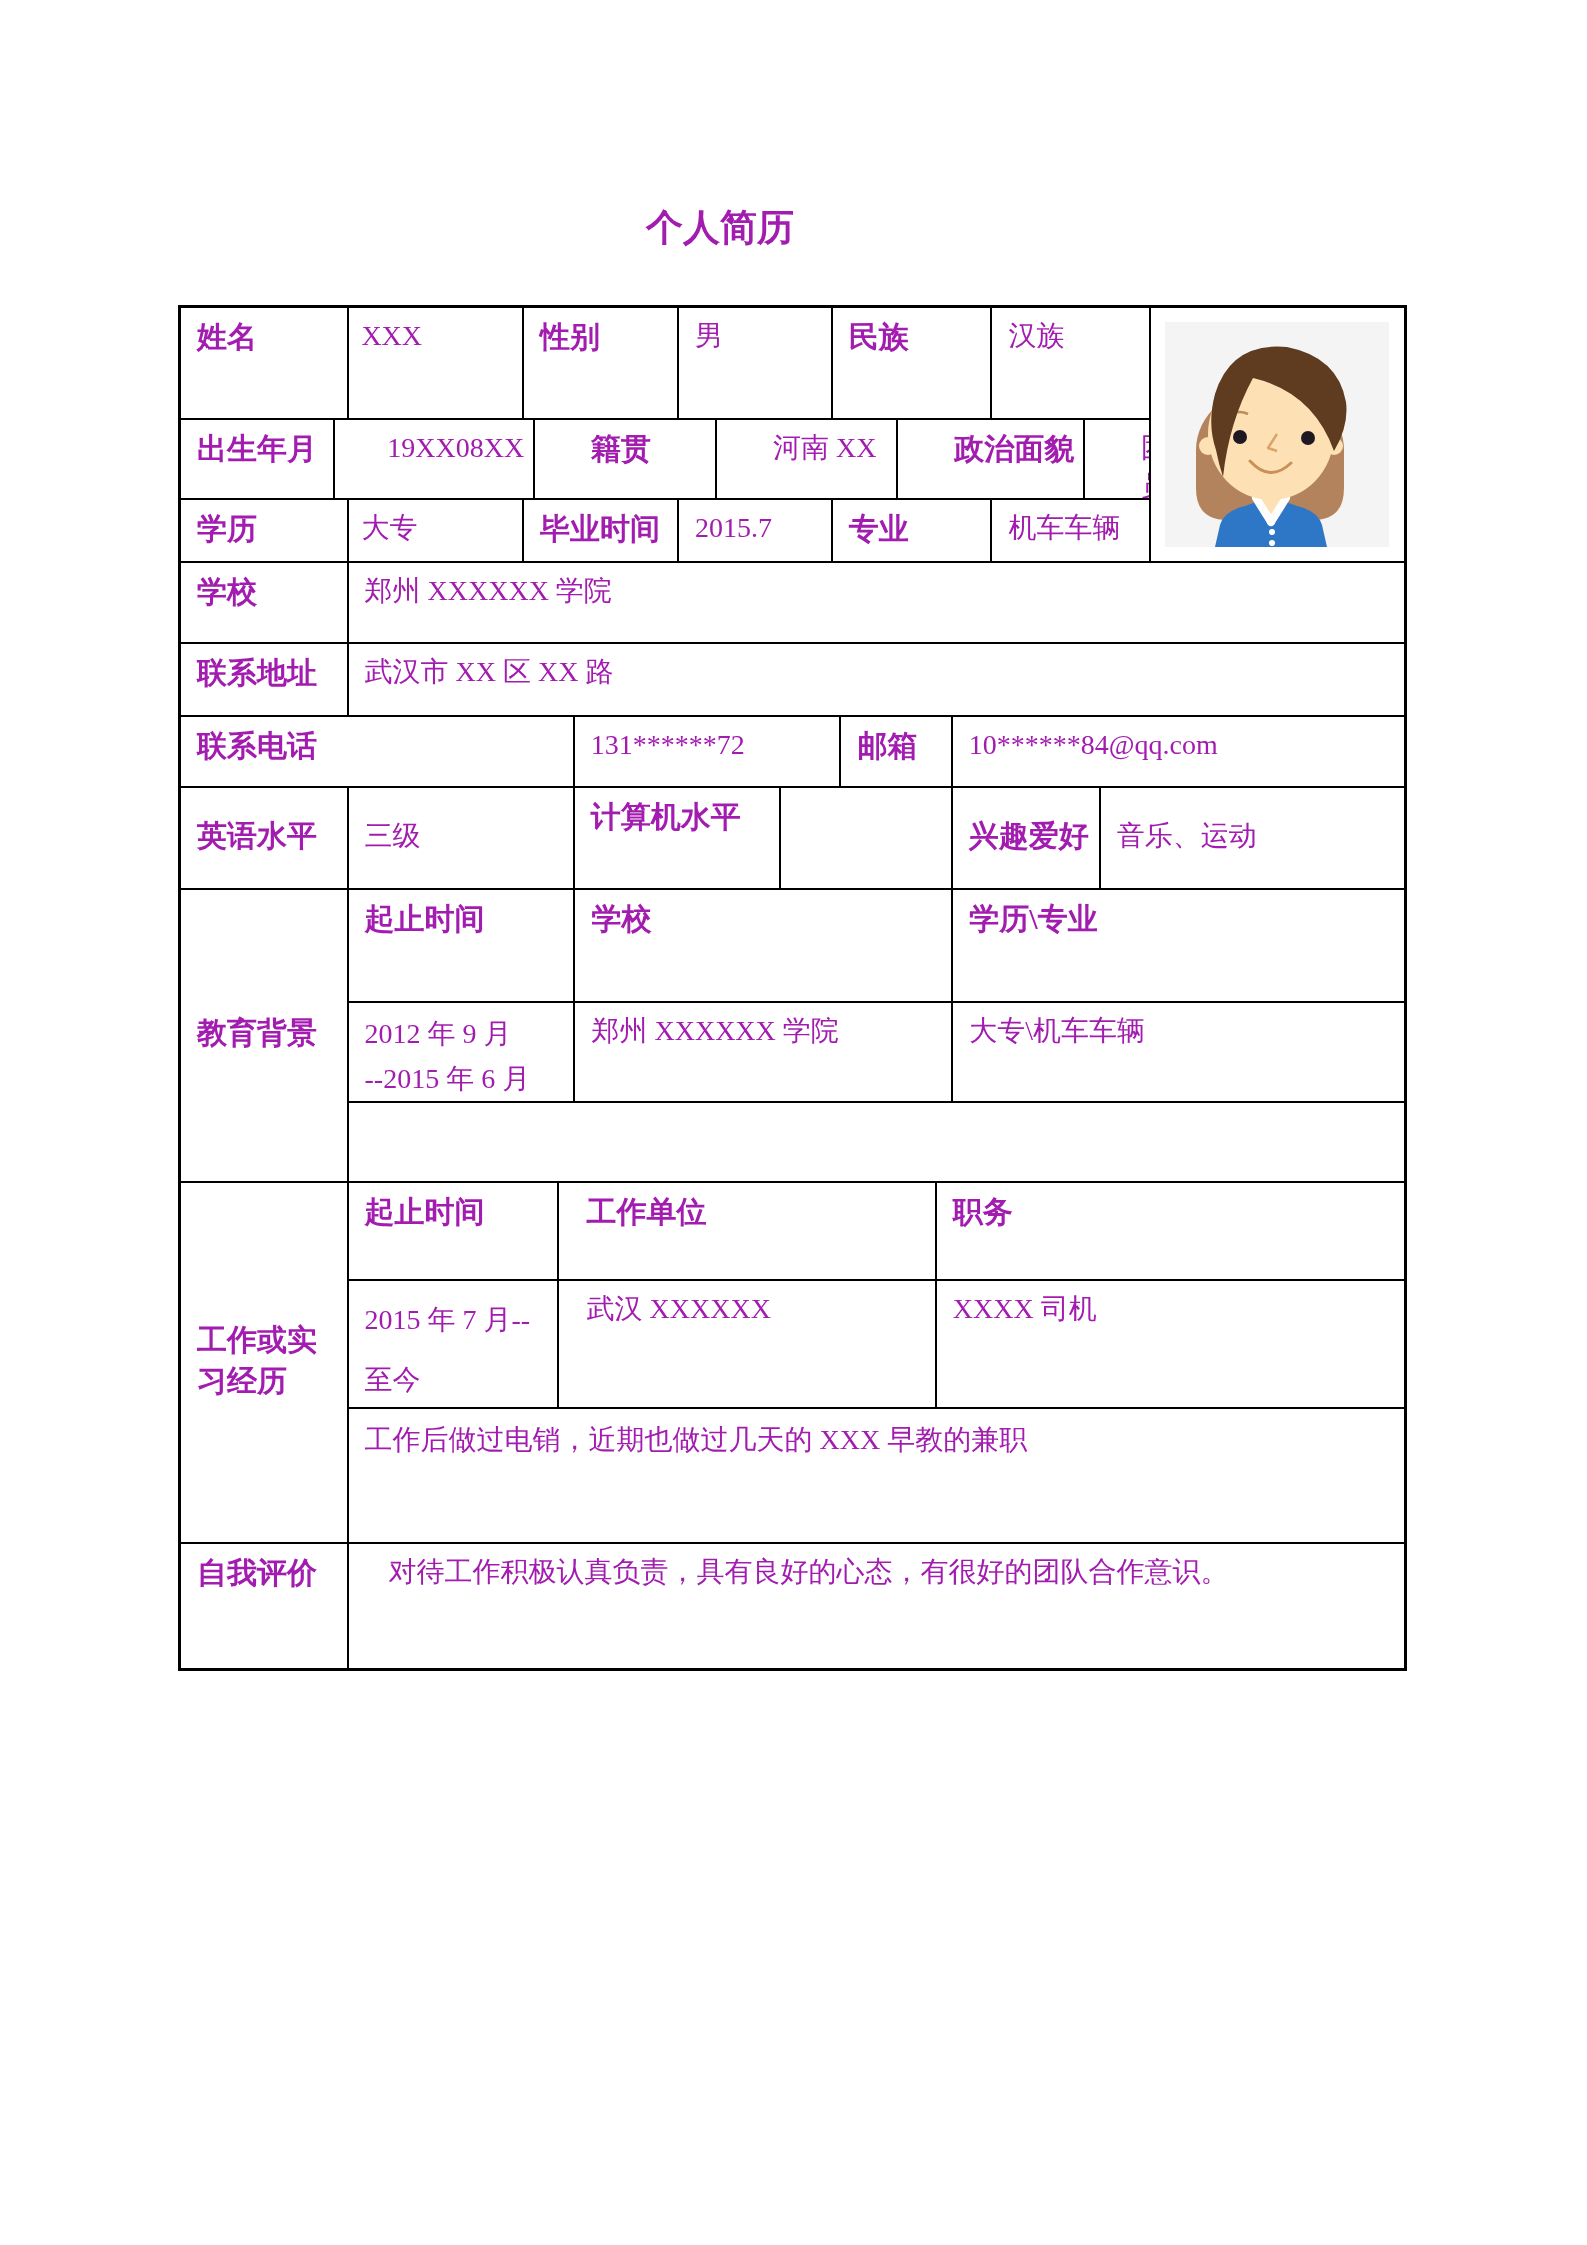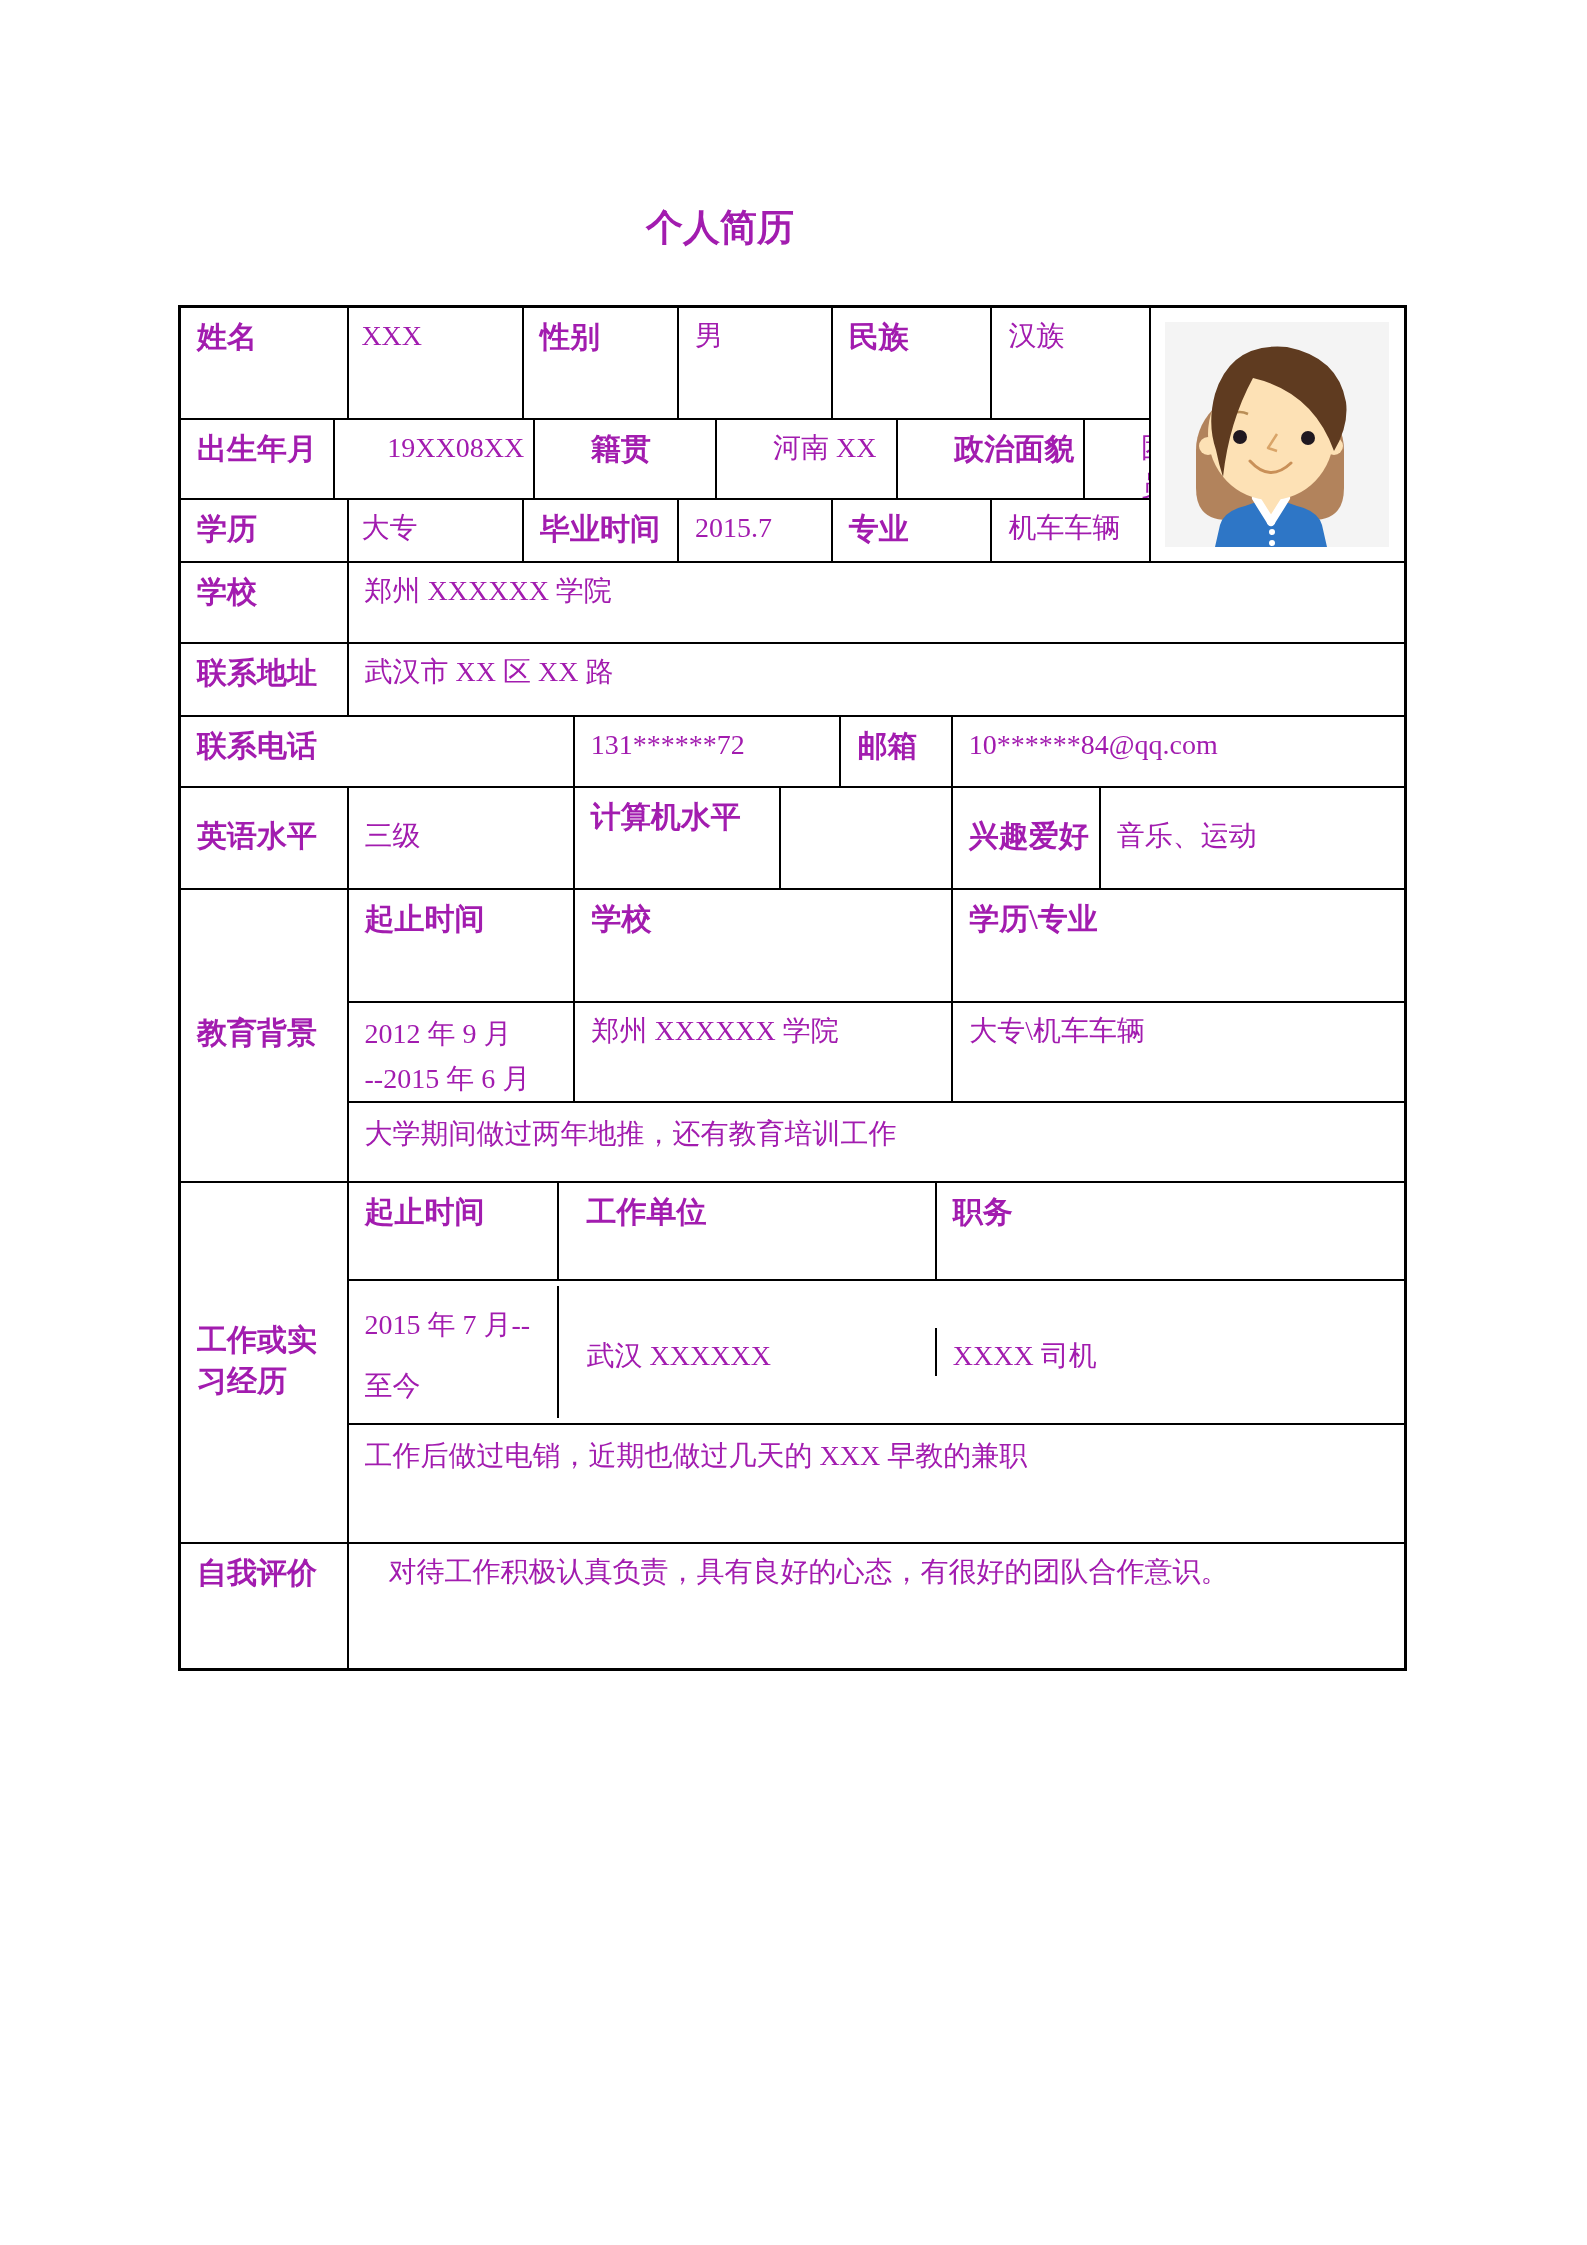--- a/index.html
+++ b/index.html
@@ -50,21 +50,21 @@
   .wA1{width:17.4%;} .wA2{width:18.05%;padding-left:12px;} .wA3{width:16.0%;} .wA4{width:15.9%;} .wA5{width:16.5%;} .wA6{flex:1;}
   .wLbl{width:13.7%;} .wFlex{flex:1;}
   .wC1{width:32.2%;} .wC2{width:21.8%;} .wC3{width:9.1%;}
   .wD2{width:18.5%;} .wD3{width:16.9%;} .wD4{width:14.0%;} .wD5{width:12.1%;}
   .hB{height:81px;} .hC{height:73px;} .hD{height:71px;} .hE{height:102px;}
   .hEdu{height:293px;} .hWork{height:361px;} .hEval{height:124px;}
   .subgrid { flex:1; display:flex; flex-direction:column; }
   .srow { display:flex; border-bottom:2px solid #000; }
   .srow.lastrow { flex:1; border-bottom:none; }
   .eduHead{height:113px;} .eduData{height:100px;}
-  .workHead{height:98px;} .workData{height:144px;align-items:center;}
+  .workHead{height:98px;} .workData{height:128px;}
   .wE1{width:21.5%;} .wE2{width:35.8%;}
   .wF1{width:19.9%;} .wF2{width:34.7%;margin-left:12px;}
   .note-cell { padding-top:12px; }
   .avatar-svg { display:block; }
 </style>
 </head>
 <body>
 
 <div class="page">
 
@@ -161,23 +161,20 @@
           <div class="cell lbl wE1">起止时间</div>
           <div class="cell lbl wE2">学校</div>
           <div class="cell lbl wFlex nb">学历\专业</div>
         </div>
         <div class="srow eduData">
           <div class="cell wE1 pre">2012 年 9 月
 --2015 年 6 月</div>
           <div class="cell wE2">郑州 XXXXXX 学院</div>
           <div class="cell wFlex nb">大专\机车车辆</div>
         </div>
-        <div class="srow lastrow">
-          <div class="cell wFlex nb note-cell">大学期间做过两年地推，还有教育培训工作</div>
-        </div>
       </div>
     </div>
 
     <div class="band hWork">
       <div class="cell lbl wLbl vc">工作或实习经历</div>
       <div class="subgrid">
         <div class="srow workHead">
           <div class="cell lbl wF1">起止时间</div>
           <div class="cell lbl wF2">工作单位</div>
           <div class="cell lbl wFlex nb">职务</div>

